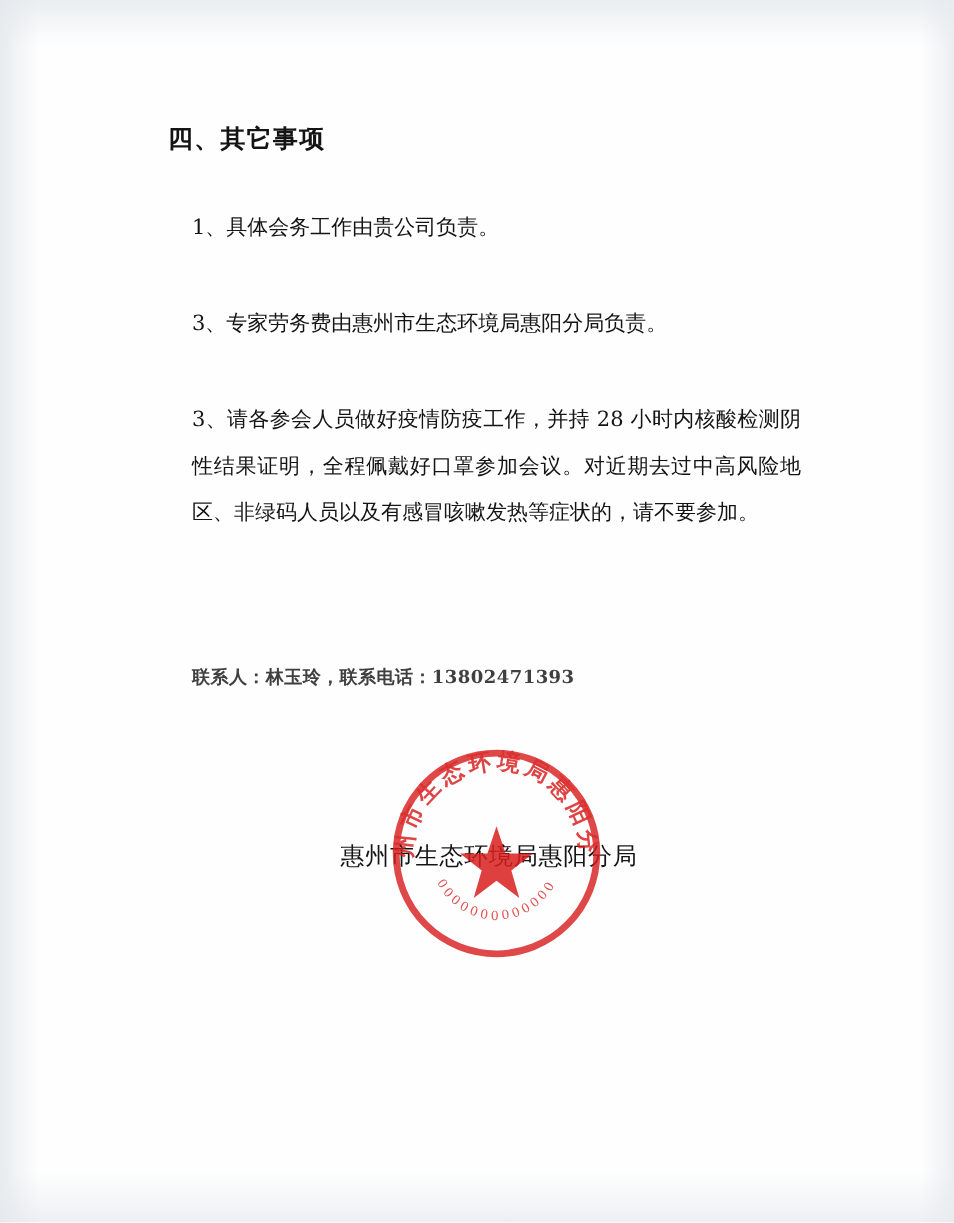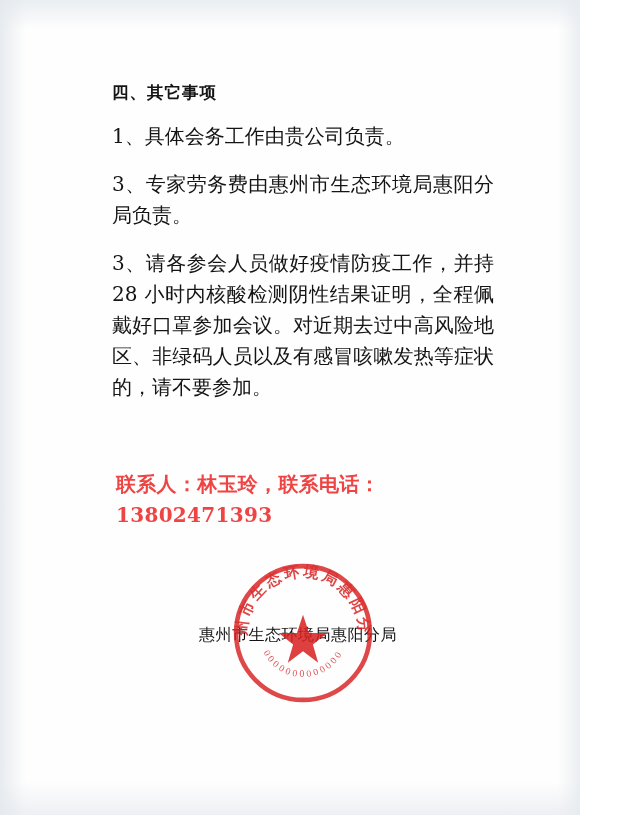--- a/index.html
+++ b/index.html
@@ -8,21 +8,21 @@
   }
   body {
     width: 636px;
     height: 815px;
     background: #ffffff;
     font-family: "DejaVu Serif", serif;
     overflow: hidden;
   }
   .page {
     position: relative;
-    width: 580px;
+    width: 636px;
     height: 815px;
     background: #fefefe;
     box-sizing: border-box;
   }
   
   .page::before {
     content: "";
     position: absolute;
     inset: 0;
     background:
@@ -39,39 +39,39 @@
   .doc-heading {
     margin: 0;
     padding-top: 82px;
     font-size: 16.5px;
     font-weight: bold;
     letter-spacing: 1px;
     color: #141414;
     font-family: "DejaVu Serif", serif;
   }
   .para {
-    margin: 0;
+    margin: 16px;
     padding-top: 17px;
-    font-size: 20px;
+    font-size: 14px;
     line-height: 31px;
     color: #141414;
     text-align: justify;
     text-justify: inter-ideograph;
     text-indent: 0;
   }
   .para-3 {
     text-indent: 0;
   }
   .contact-block {
-    margin: 4px;
+    margin: 16px;
     padding-top: 62px;
-    font-size: 20px;
+    font-size: 12px;
     font-weight: bold;
     line-height: 31px;
-    color: #ef4444;
+    color: #404040;
     letter-spacing: 0.3px;
   }
   .sign-block {
     position: relative;
     margin-top: 88px;
     text-align: center;
     padding-right: 10px;
   }
   .sign-line {
     font-size: 16px;

